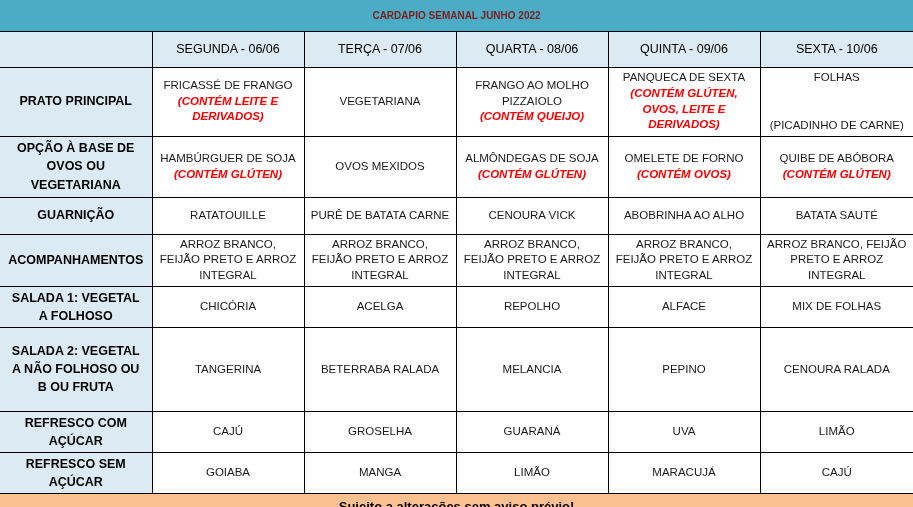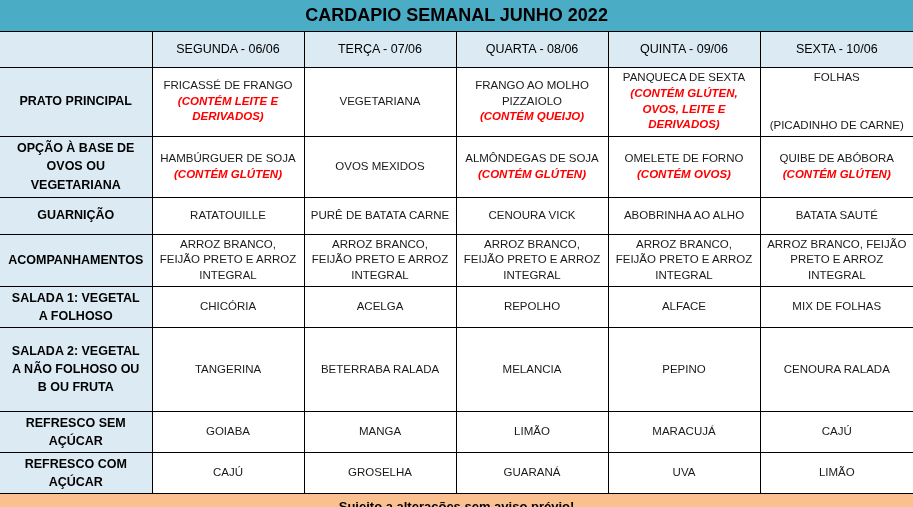--- a/index.html
+++ b/index.html
@@ -23,22 +23,22 @@
     text-align: center;
     vertical-align: middle;
     overflow: hidden;
   }
   
   tr.banner-row th {
     border-top: none;
     border-left: none;
     border-right: none;
     background: #4BACC6;
-    color: #000000;
-    font-size: 18px;
+    color: #7f1d1d;
+    font-size: 10px;
     font-weight: bold;
   }
   tr.day-header-row th {
     background: #DBEAF3;
     font-size: 12.5px;
     font-weight: normal;
     padding: 2px 3px;
   }
   tr.day-header-row th.corner { background: #DBEAF3; }
   .menu th:first-child, .menu td:first-child { border-left: none; }
@@ -210,54 +210,54 @@
       <td>
           <div class="main">MELANCIA</div>
         </td>
       <td>
           <div class="main">PEPINO</div>
         </td>
       <td>
           <div class="main">CENOURA RALADA</div>
         </td>
     </tr>
+    <tr style="height:41px">
+      <th class="rowlabel">REFRESCO COM AÇÚCAR</th>
+      <td>
+          <div class="main">CAJÚ</div>
+        </td>
+      <td>
+          <div class="main">GROSELHA</div>
+        </td>
+      <td>
+          <div class="main">GUARANÁ</div>
+        </td>
+      <td>
+          <div class="main">UVA</div>
+        </td>
+      <td>
+          <div class="main">LIMÃO</div>
+        </td>
+    </tr>
     <tr style="height:34px">
       <th class="rowlabel">REFRESCO SEM AÇÚCAR</th>
       <td>
           <div class="main">GOIABA</div>
         </td>
       <td>
           <div class="main">MANGA</div>
         </td>
       <td>
           <div class="main">LIMÃO</div>
         </td>
       <td>
           <div class="main">MARACUJÁ</div>
         </td>
       <td>
           <div class="main">CAJÚ</div>
-        </td>
-    </tr>
-    <tr style="height:41px">
-      <th class="rowlabel">REFRESCO COM AÇÚCAR</th>
-      <td>
-          <div class="main">CAJÚ</div>
-        </td>
-      <td>
-          <div class="main">GROSELHA</div>
-        </td>
-      <td>
-          <div class="main">GUARANÁ</div>
-        </td>
-      <td>
-          <div class="main">UVA</div>
-        </td>
-      <td>
-          <div class="main">LIMÃO</div>
         </td>
     </tr>
   </tbody>
   <tfoot>
     <tr class="footer-row" style="height:27px">
       <td colspan="6">Sujeito a alterações sem aviso prévio!</td>
     </tr>
   </tfoot>
 </table>
 

